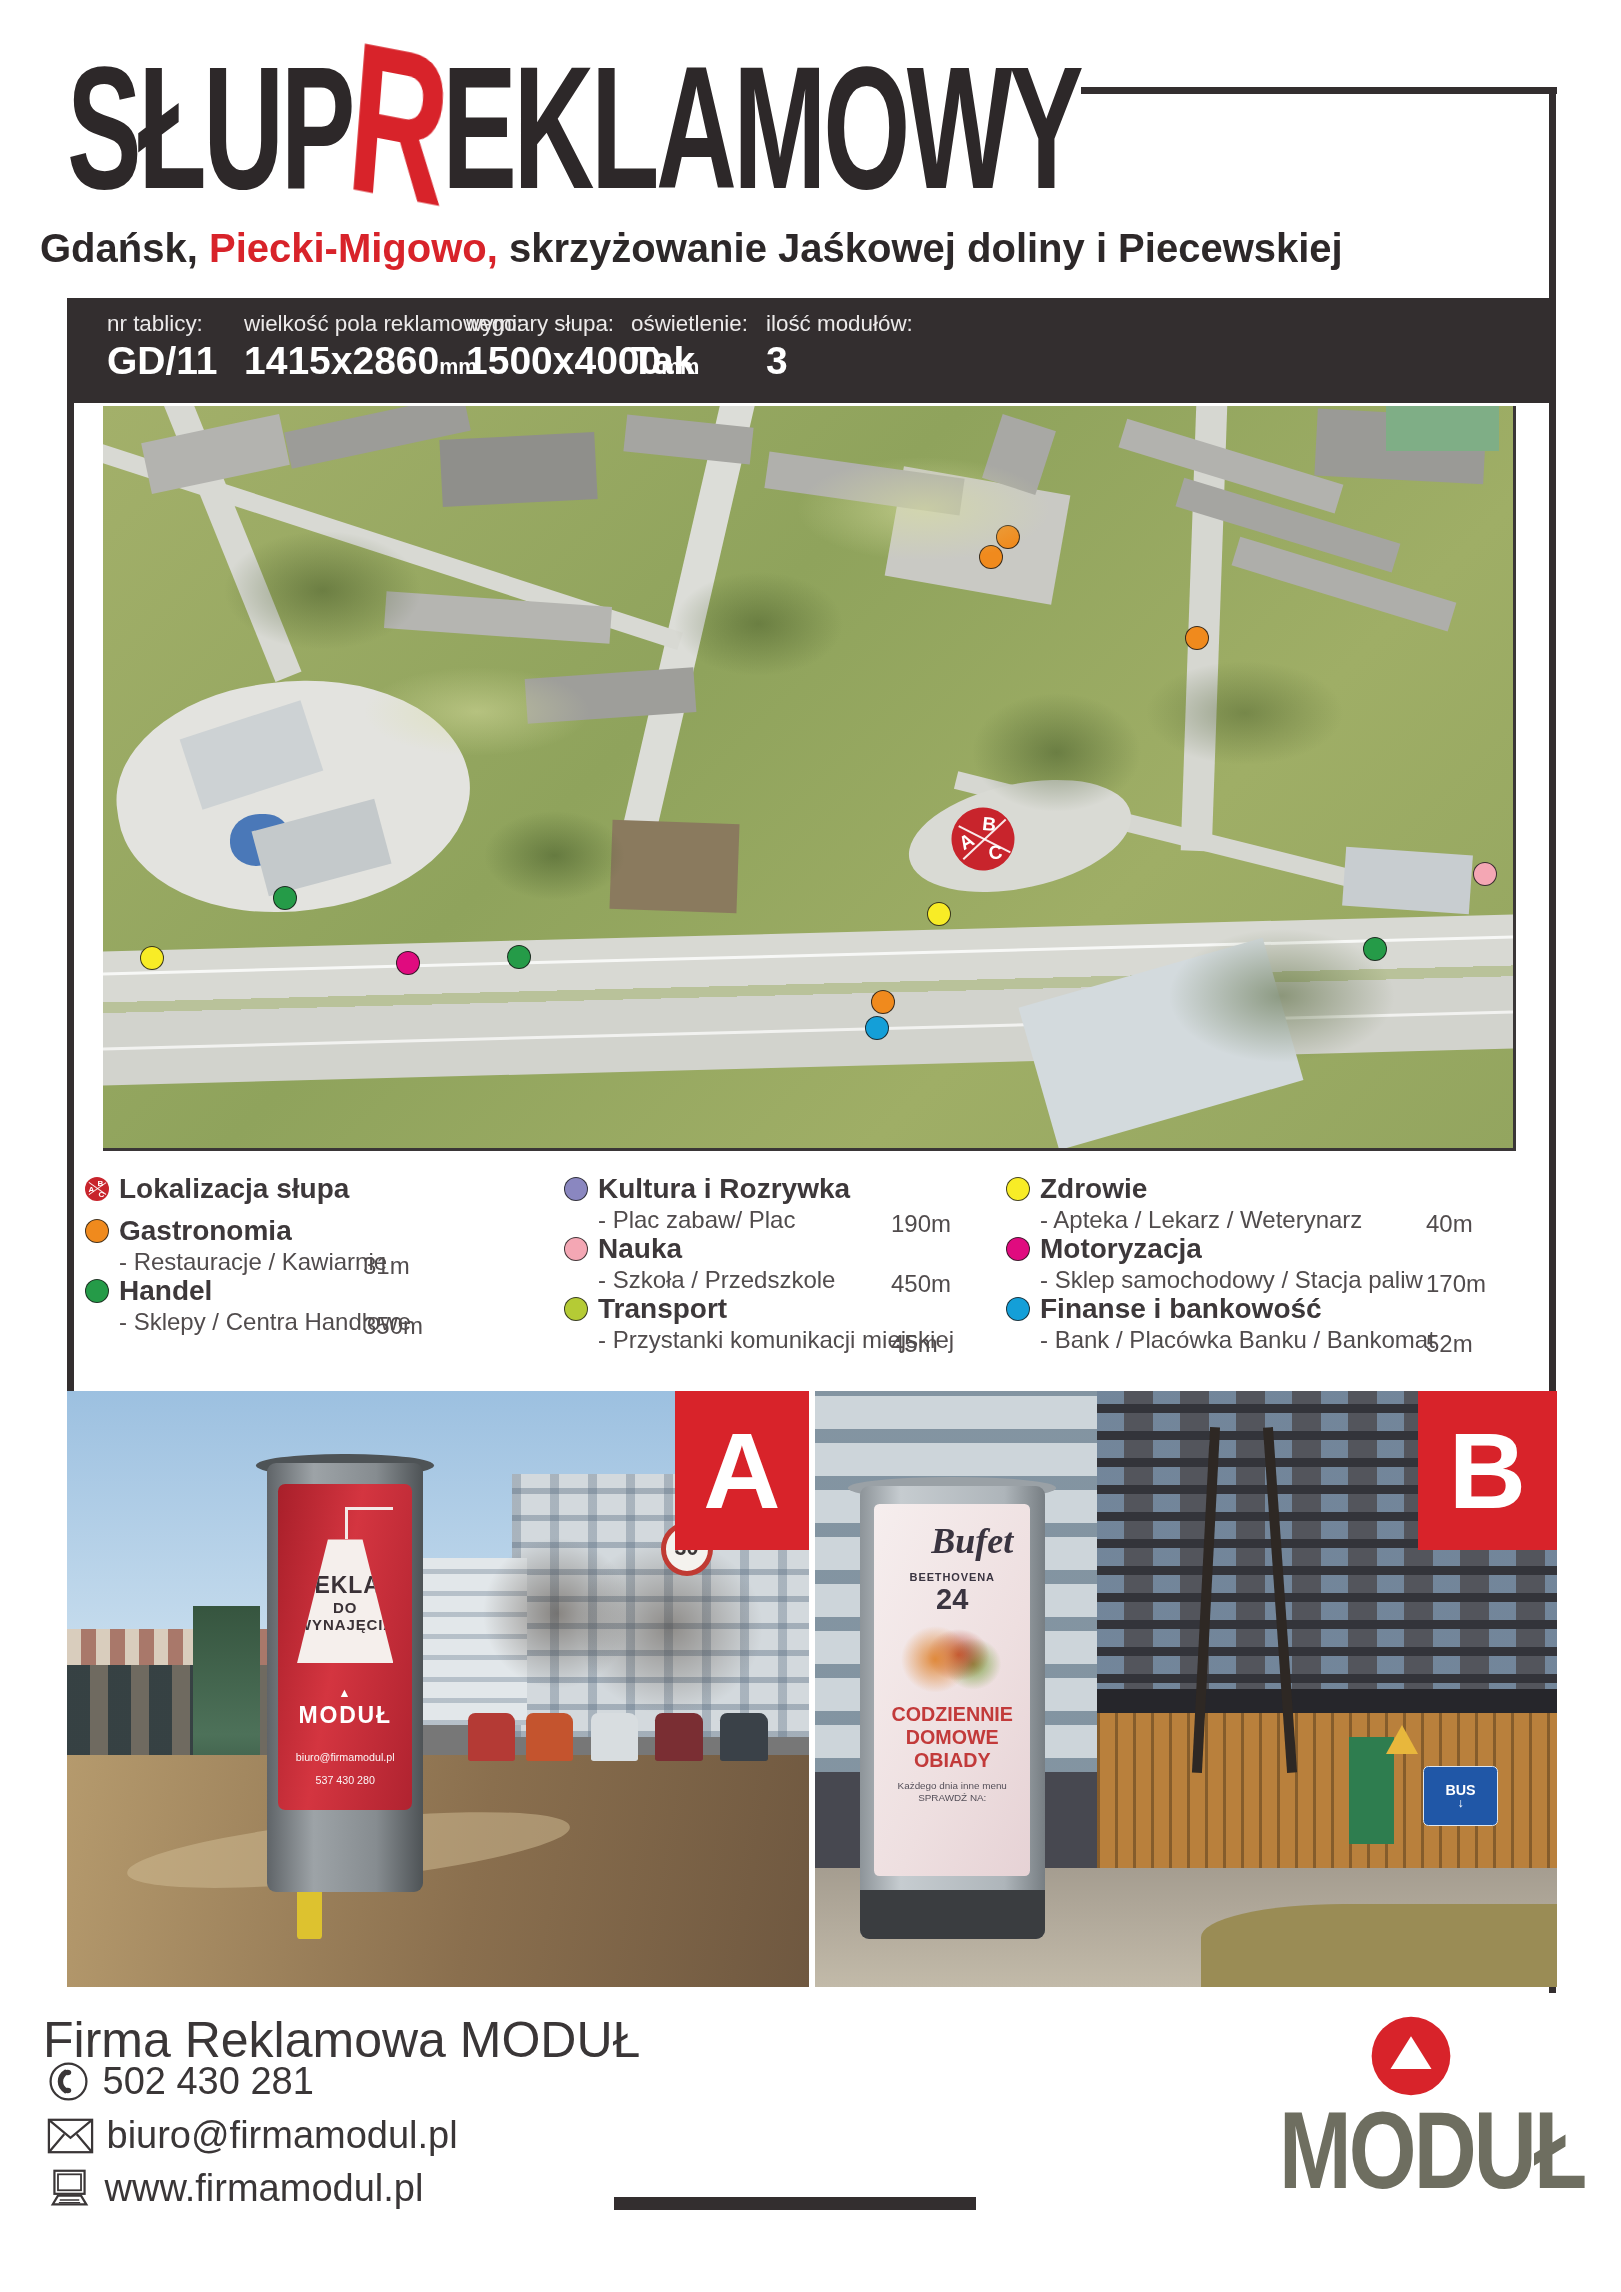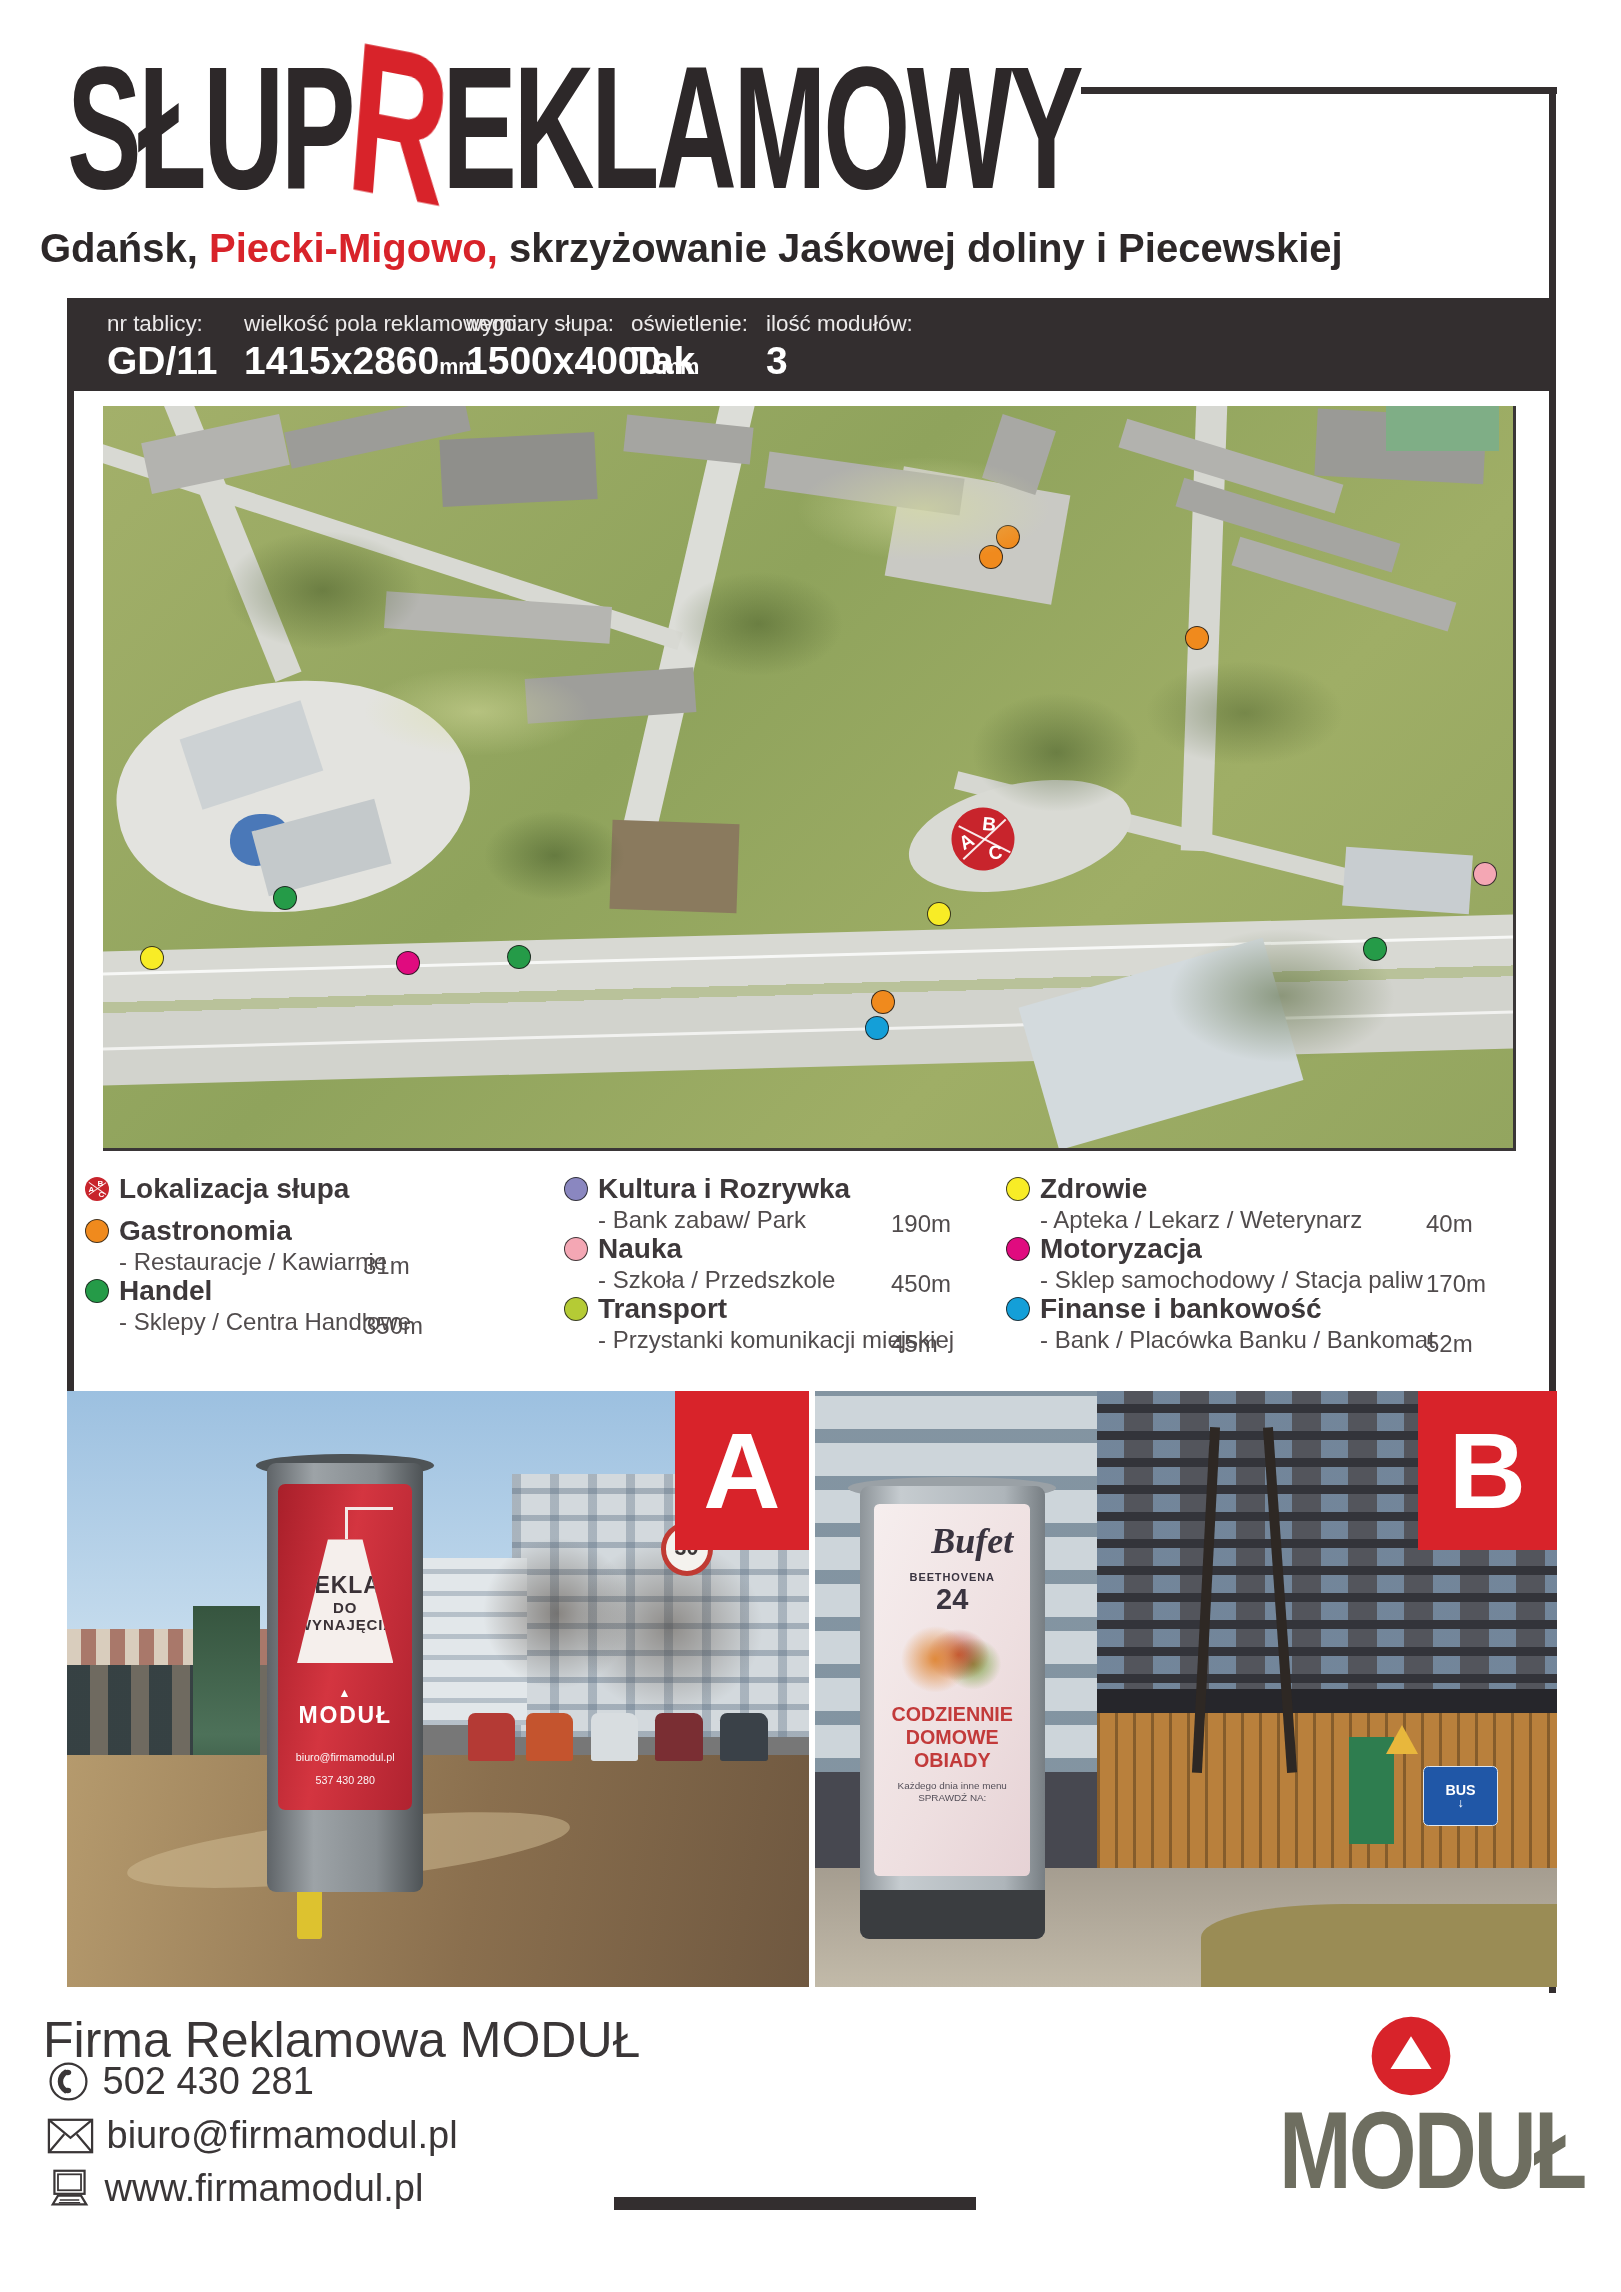--- a/index.html
+++ b/index.html
@@ -21,21 +21,21 @@
   
   .title{position:absolute;left:67px;top:25px;height:179px;white-space:nowrap;
          font-weight:bold;font-size:175px;line-height:179px;letter-spacing:-5.4px;color:var(--ink);
          transform:scaleX(.64);transform-origin:left center;}
   .title .red-r{display:inline-block;color:var(--accent);font-size:213px;line-height:179px;
                 transform:rotate(7deg) translateY(9px);margin:0 -5.4px 0 -1.8px;}
   .subtitle{position:absolute;left:40px;top:226px;font-size:40px;font-weight:bold;color:var(--ink);white-space:nowrap;}
   .subtitle .red{color:var(--accent);}
 
   
-  .spec-bar{position:absolute;left:67px;top:298px;width:1489px;height:93px;background:var(--bar-dark);}
+  .spec-bar{position:absolute;left:67px;top:298px;width:1489px;height:105px;background:var(--bar-dark);}
   .spec{position:absolute;top:0;height:100%;color:#fff;}
   .spec-label{font-size:22.4px;color:#eceaea;margin-top:13.4px;}
   .spec-value{font-size:39px;font-weight:bold;margin-top:1.8px;}
   .spec-unit{font-size:21.5px;font-weight:bold;}
   .spec1{left:40px;} .spec2{left:177px;} .spec3{left:399px;} .spec4{left:564px;} .spec5{left:699px;}
 
   
   .map{position:absolute;left:103px;top:406px;width:1413px;height:745px;overflow:hidden;
        border-right:3.6px solid #3a3637;border-bottom:3.6px solid #3a3637;
        background:linear-gradient(135deg,#a3b06a,#8fa35c 40%,#9fae66 70%,#93a55f);}
@@ -306,21 +306,21 @@
           <div class="leg-desc">- Sklepy / Centra Handlowe</div>
         </div>
         <span class="leg-dist">350m</span>
       </div>
     </div>
     <div class="leg-col leg-col2">
       <div class="leg-row" style="top:7.2px;">
         <span class="dot" style="background-color: rgb(138, 135, 192);"></span>
         <div class="leg-texts">
           <div class="leg-name">Kultura i Rozrywka</div>
-          <div class="leg-desc">- Bank zabaw/ Park</div>
+          <div class="leg-desc">- Plac zabaw/ Plac</div>
         </div>
         <span class="leg-dist">190m</span>
       </div>
       <div class="leg-row" style="top:67px;">
         <span class="dot" style="background-color: rgb(244, 167, 180);"></span>
         <div class="leg-texts">
           <div class="leg-name">Nauka</div>
           <div class="leg-desc">- Szkoła / Przedszkole</div>
         </div>
         <span class="leg-dist">450m</span>

